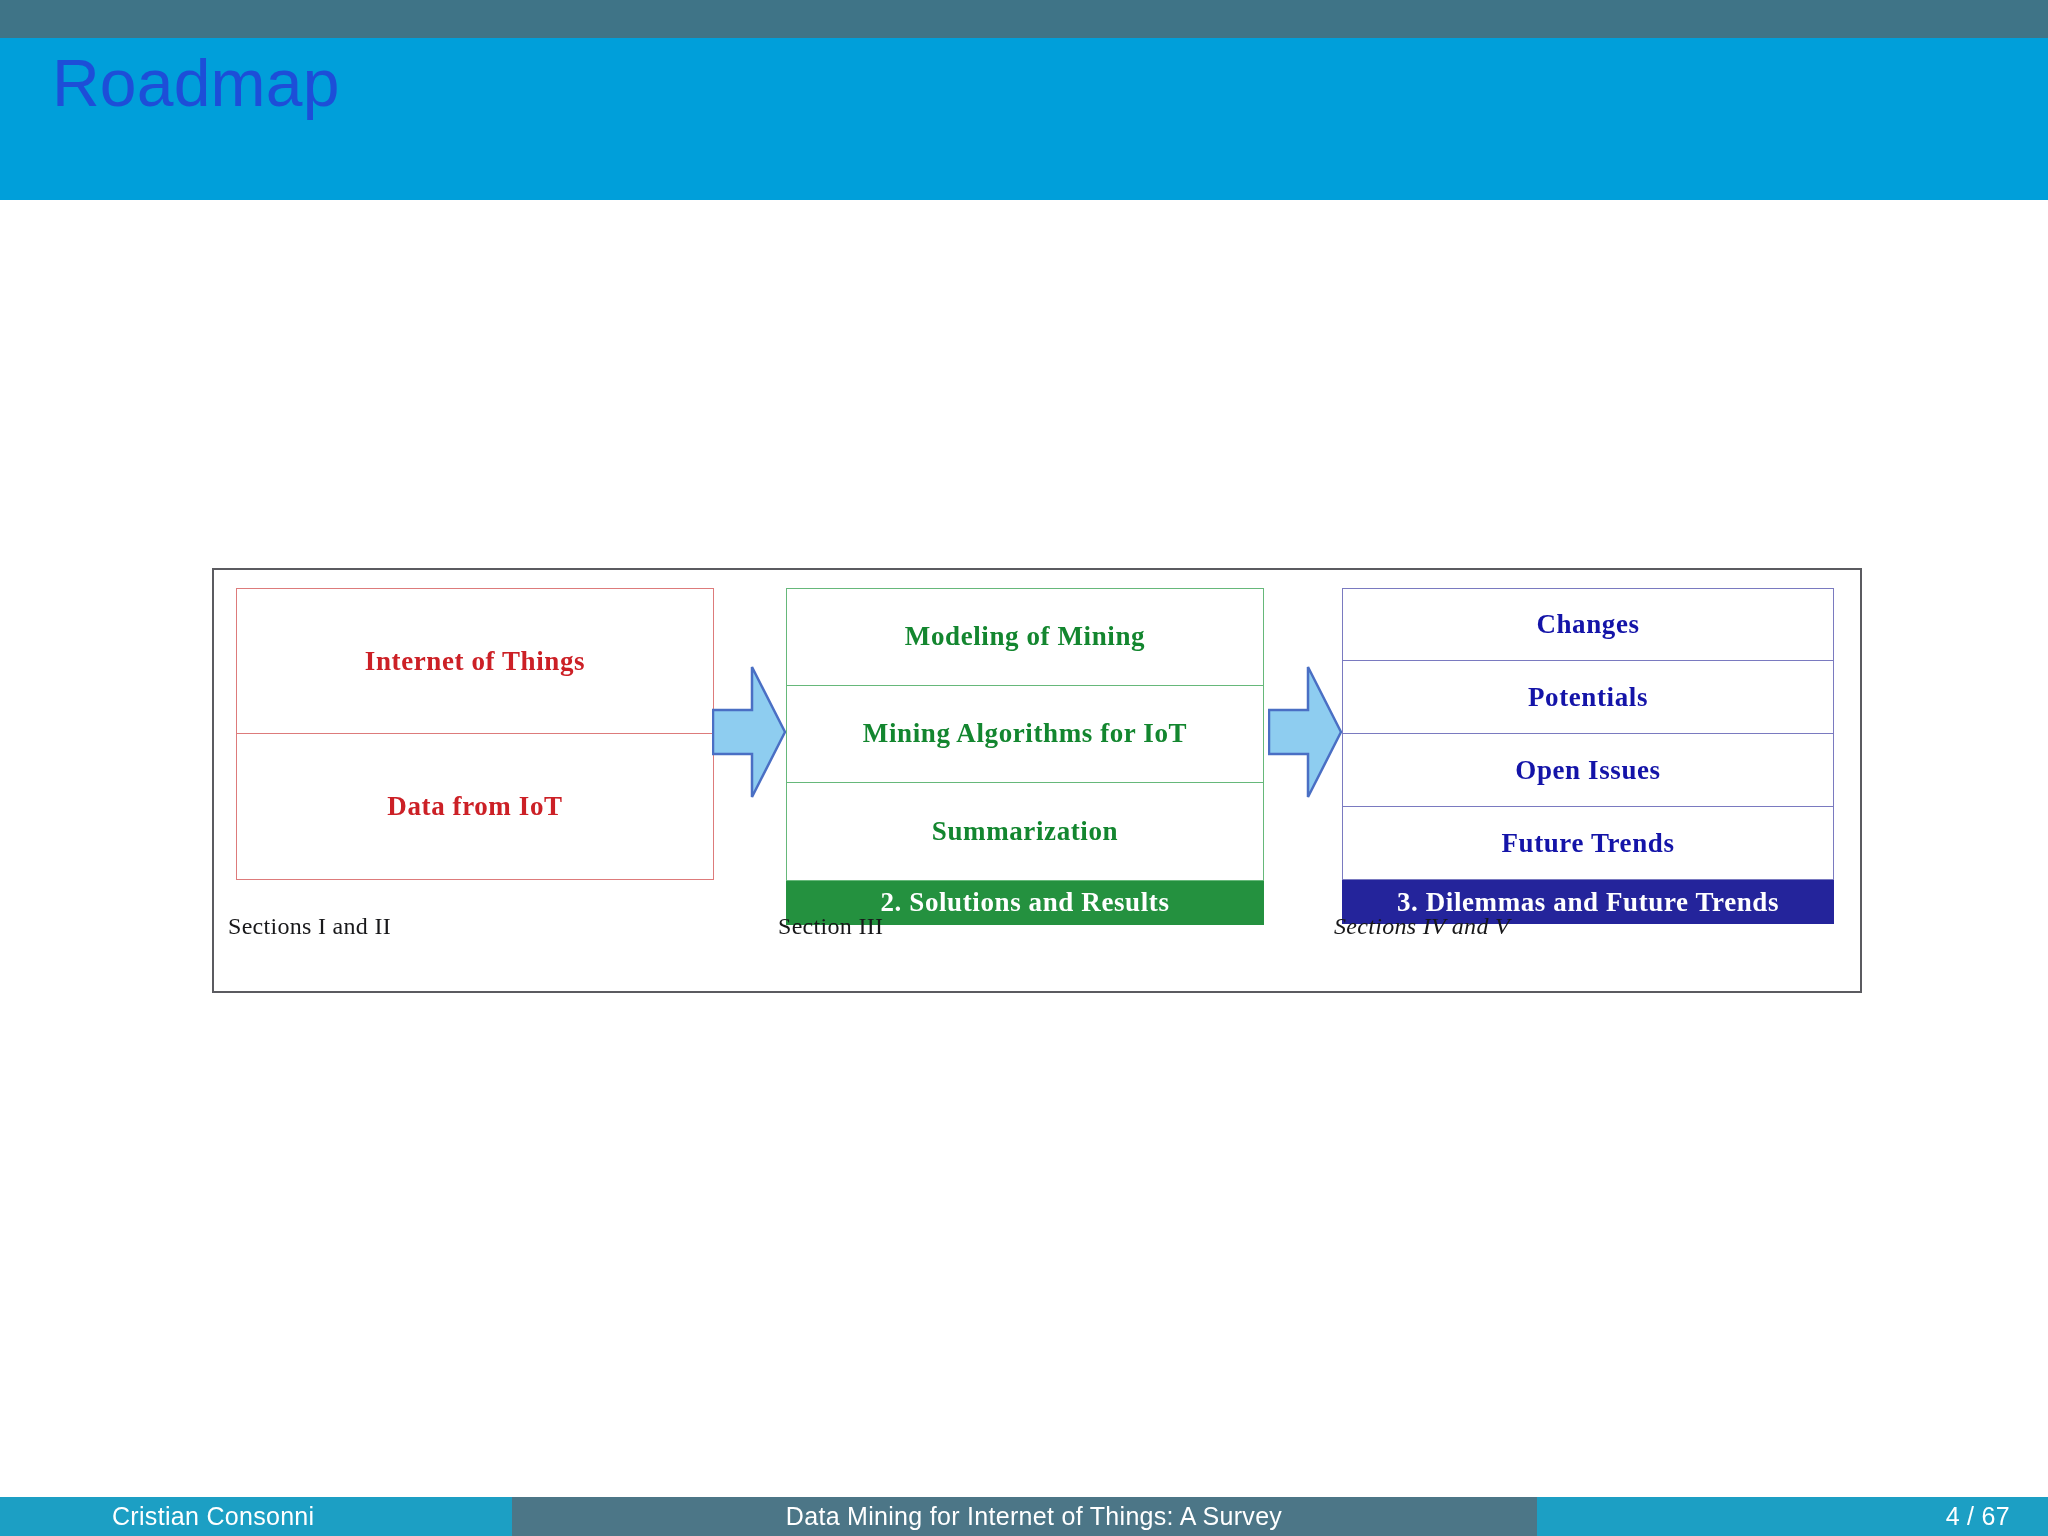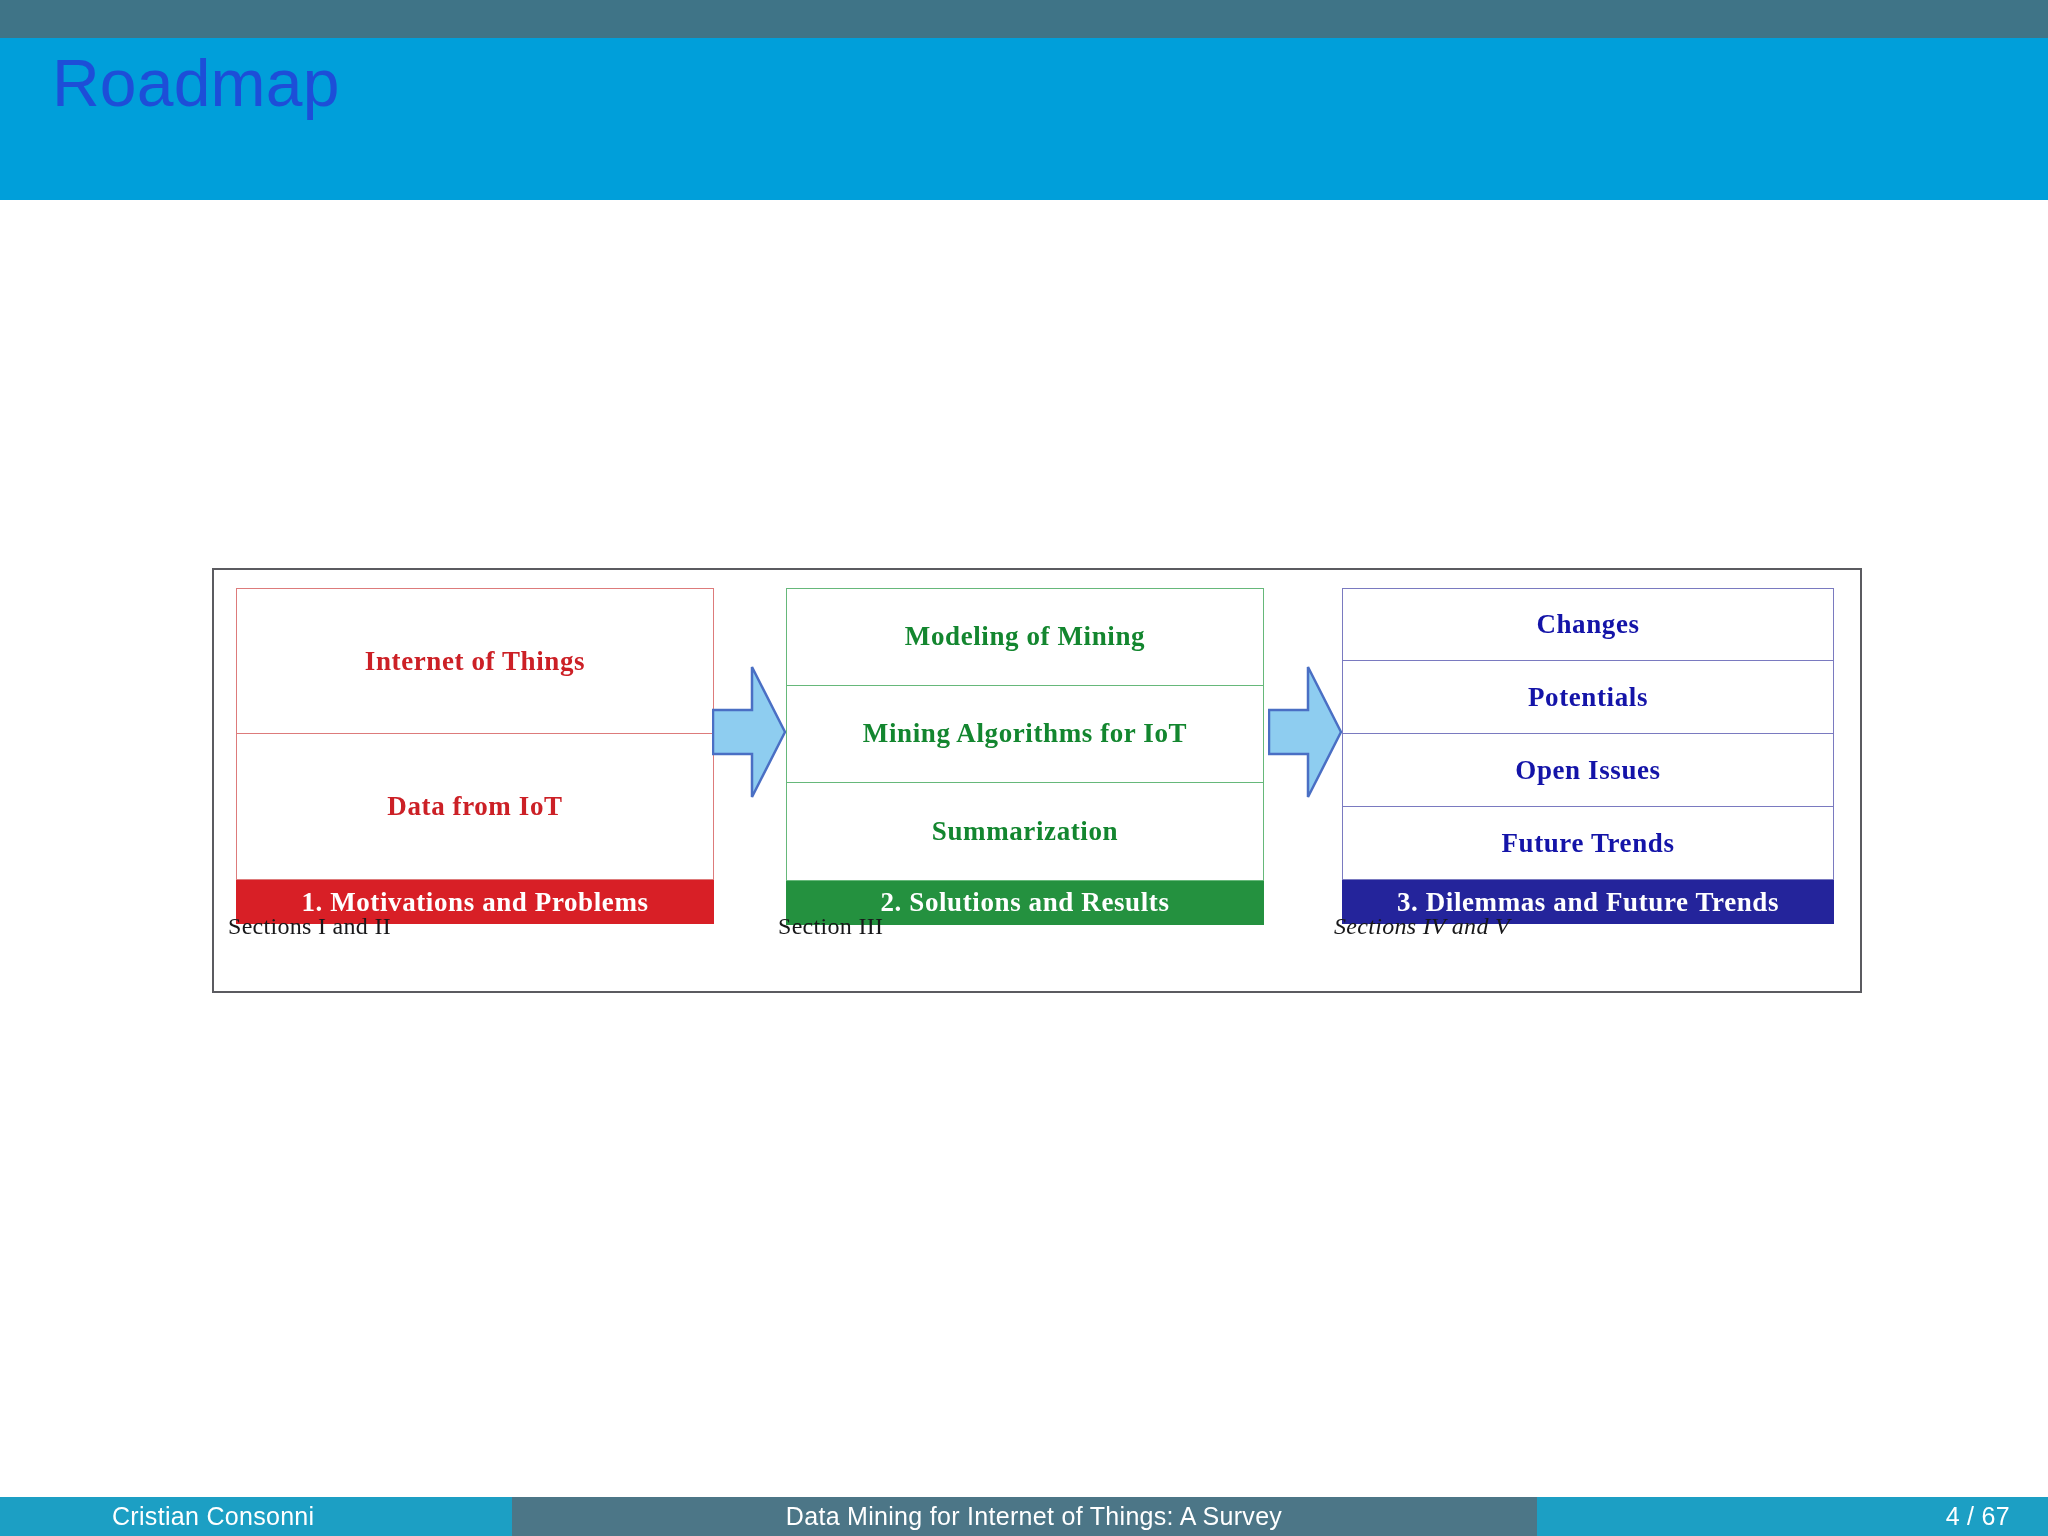--- a/index.html
+++ b/index.html
@@ -185,21 +185,20 @@
 
 <div id="topbar-dark" class="topbar-dark"></div>
 <div id="titlebar" class="titlebar"></div>
 <div class="slide-title">Roadmap</div>
 
 <div id="figure-frame">
 
   <div class="column" id="column-motivations">
     <div class="cell">Internet of Things</div>
     <div class="cell">Data from IoT</div>
-    <div class="banner">1. Motivations and Problems</div>
   </div>
   <div class="caption" id="caption-sections-1">Sections I and II</div>
 
   <div class="arrow" id="arrow-1">
     <svg width="74" height="134" viewBox="0 0 74 134" xmlns="http://www.w3.org/2000/svg">
       <polygon points="1,45 40,45 40,2 73,67 40,132 40,89 1,89" fill="#8ecdf0" stroke="#4a6fc4" stroke-width="2.5" stroke-linejoin="miter"></polygon>
     </svg>
   </div>
 
   <div class="column" id="column-solutions">

